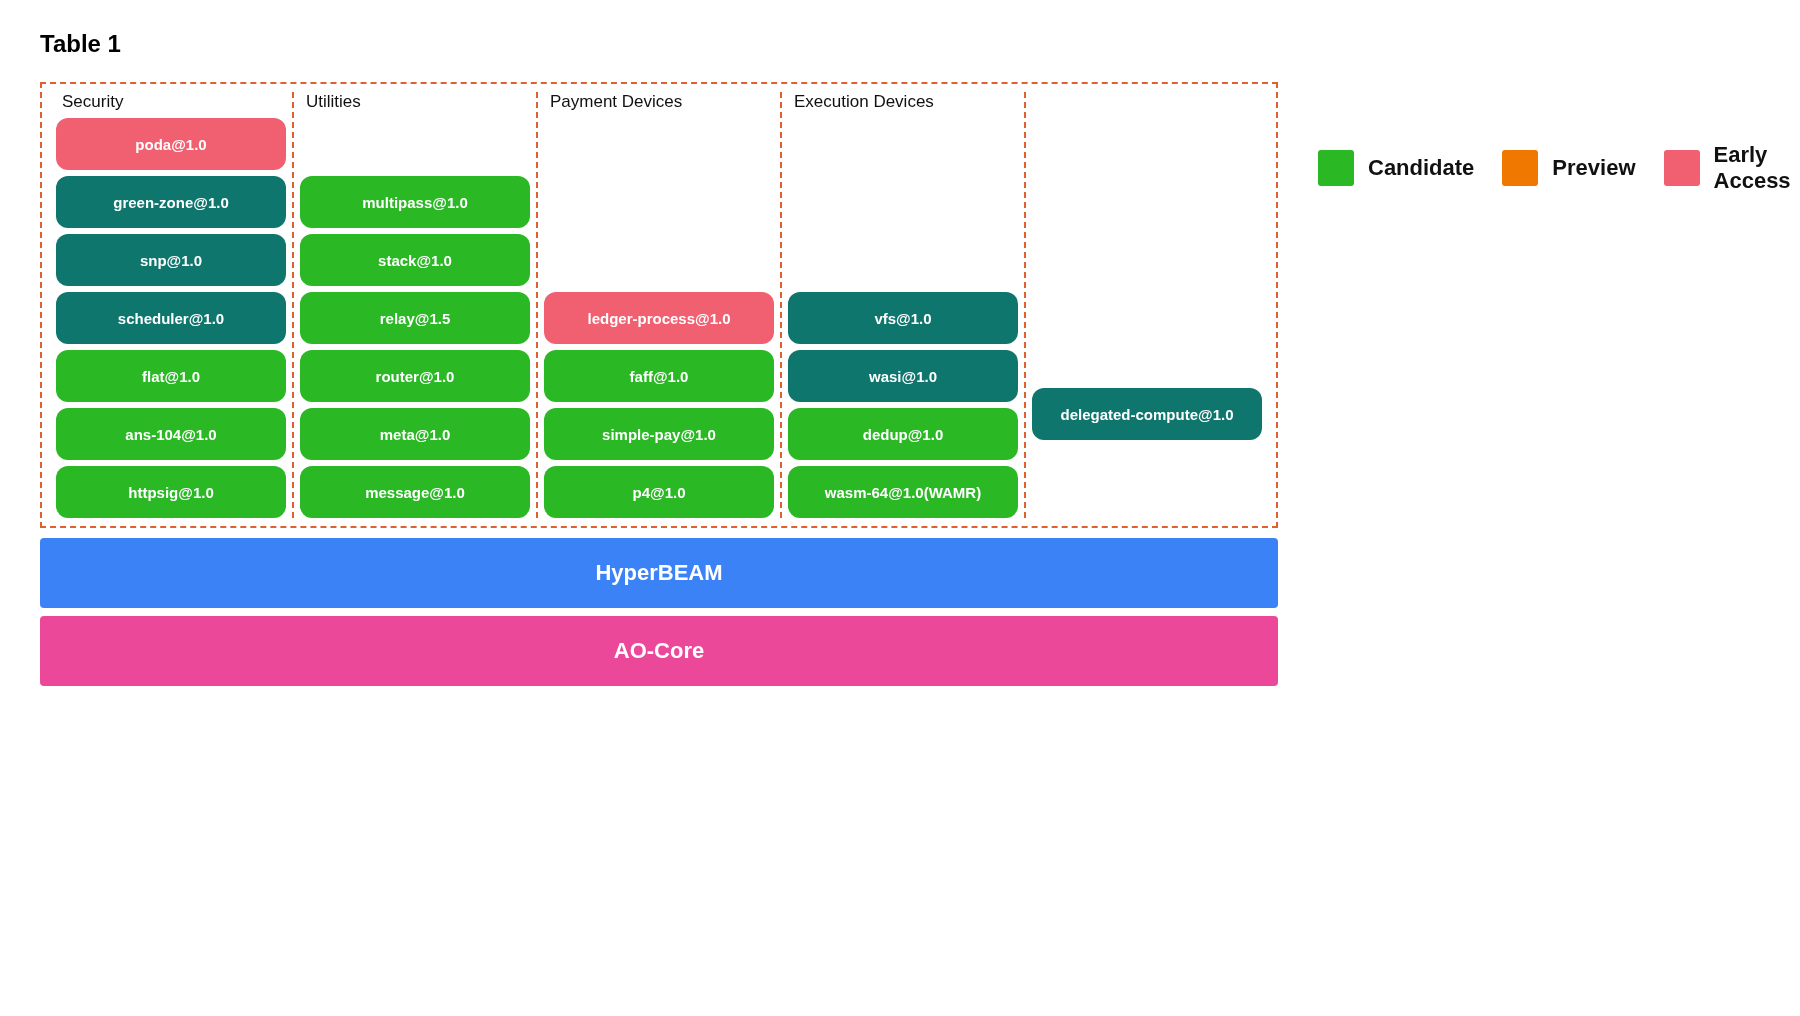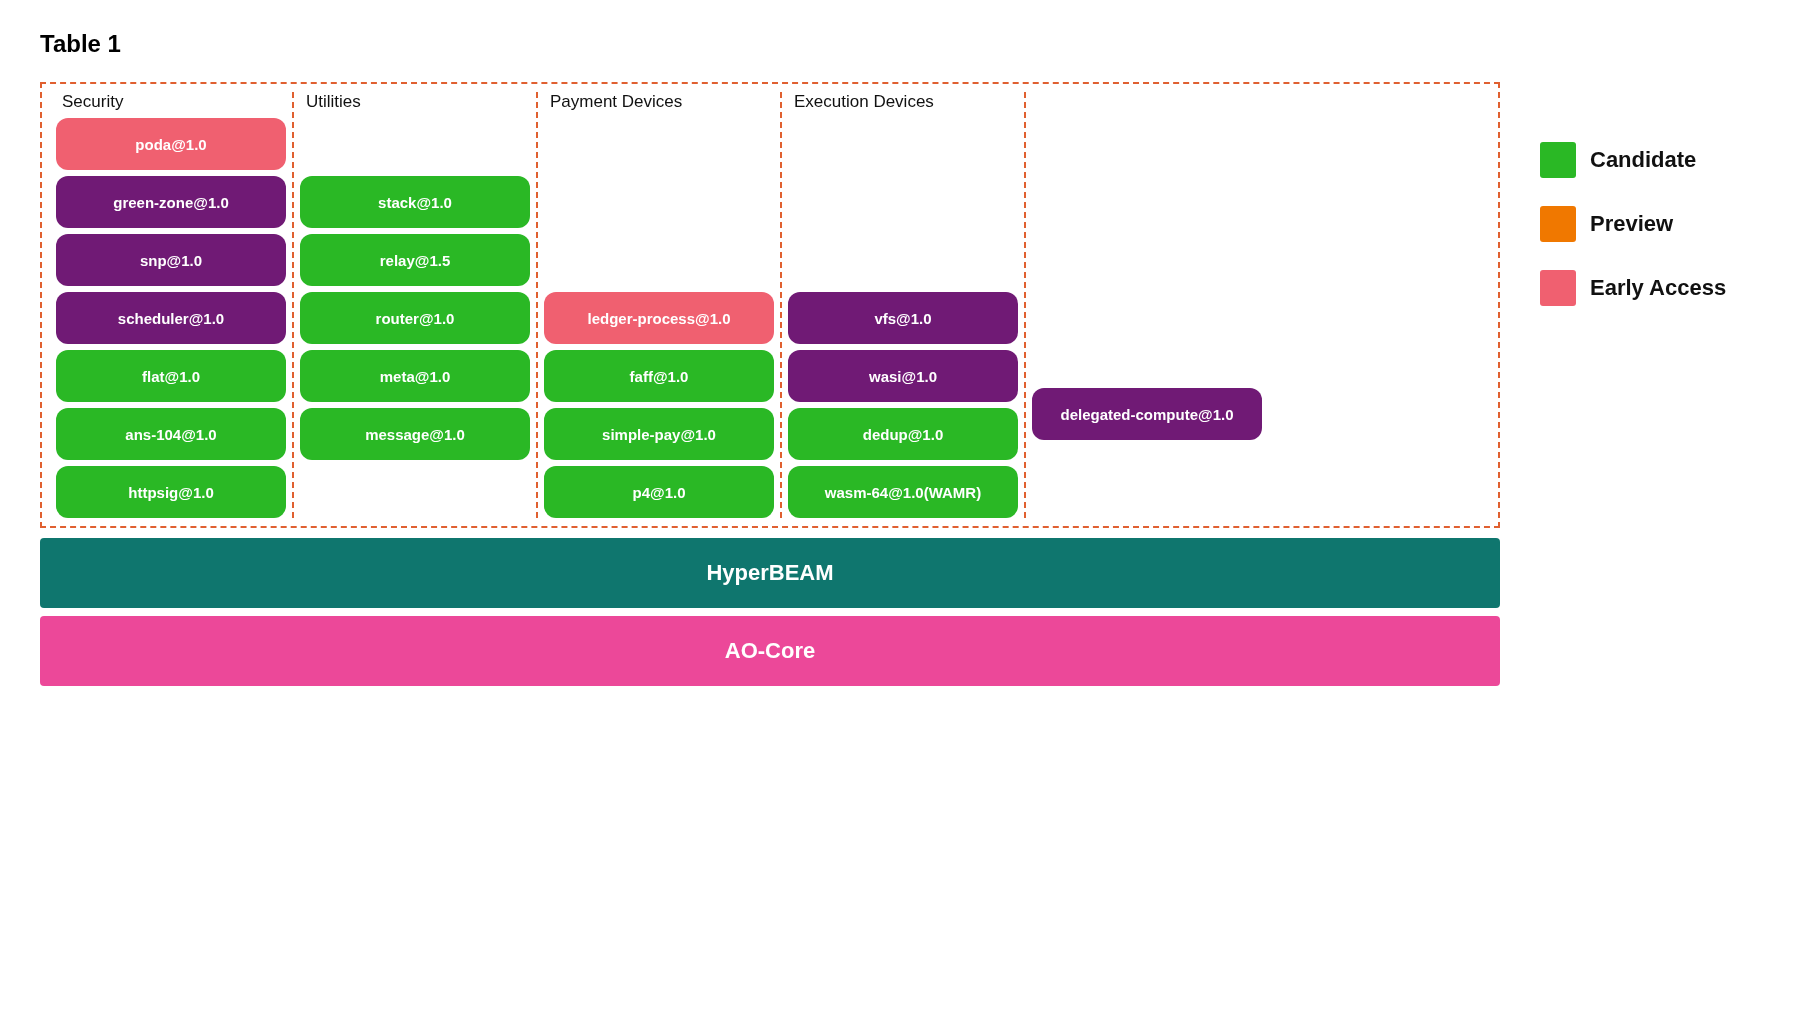--- a/index.html
+++ b/index.html
@@ -43,21 +43,21 @@
 
     .cell-empty {
       background: transparent;
     }
 
     .cell-green {
       background: #2ab825;
     }
 
     .cell-orange {
-      background: #701a75;
+      background: #0f766e;
     }
 
     .cell-pink {
       background: #f06070;
     }
 
     
     .columns-wrapper {
       display: flex;
       position: relative;
@@ -100,31 +100,30 @@
       display: flex;
       align-items: center;
       justify-content: center;
       border-radius: 4px;
       font-size: 22px;
       font-weight: bold;
       color: #fff;
     }
 
     .bottom-bar-orange {
-      background: #0f766e;
+      background: #3b82f6;
     }
 
     .bottom-bar-green {
       background: #ec4899;
     }
 
     
     .legend {
       display: flex;
-      flex-direction: column;
       gap: 28px;
       padding-top: 60px;
       min-width: 220px;
     }
 
     .legend-item {
       display: flex;
       align-items: center;
       gap: 14px;
     }
@@ -162,20 +161,21 @@
           <div class="cell cell-orange">snp@1.0</div>
           <div class="cell cell-orange">scheduler@1.0</div>
           <div class="cell cell-green">flat@1.0</div>
           <div class="cell cell-green">ans-104@1.0</div>
           <div class="cell cell-green">httpsig@1.0</div>
         </div>
 
         <div class="col-section">
           <div class="col-header-cell">Utilities</div>
           <div class="cell cell-empty"></div>
+          <div class="cell cell-green">multipass@1.0</div>
           <div class="cell cell-green">stack@1.0</div>
           <div class="cell cell-green">relay@1.5</div>
           <div class="cell cell-green">router@1.0</div>
           <div class="cell cell-green">meta@1.0</div>
           <div class="cell cell-green">message@1.0</div>
         </div>
 
         <div class="col-section">
           <div class="col-header-cell">Payment Devices</div>
           <div class="cell cell-empty"></div>

